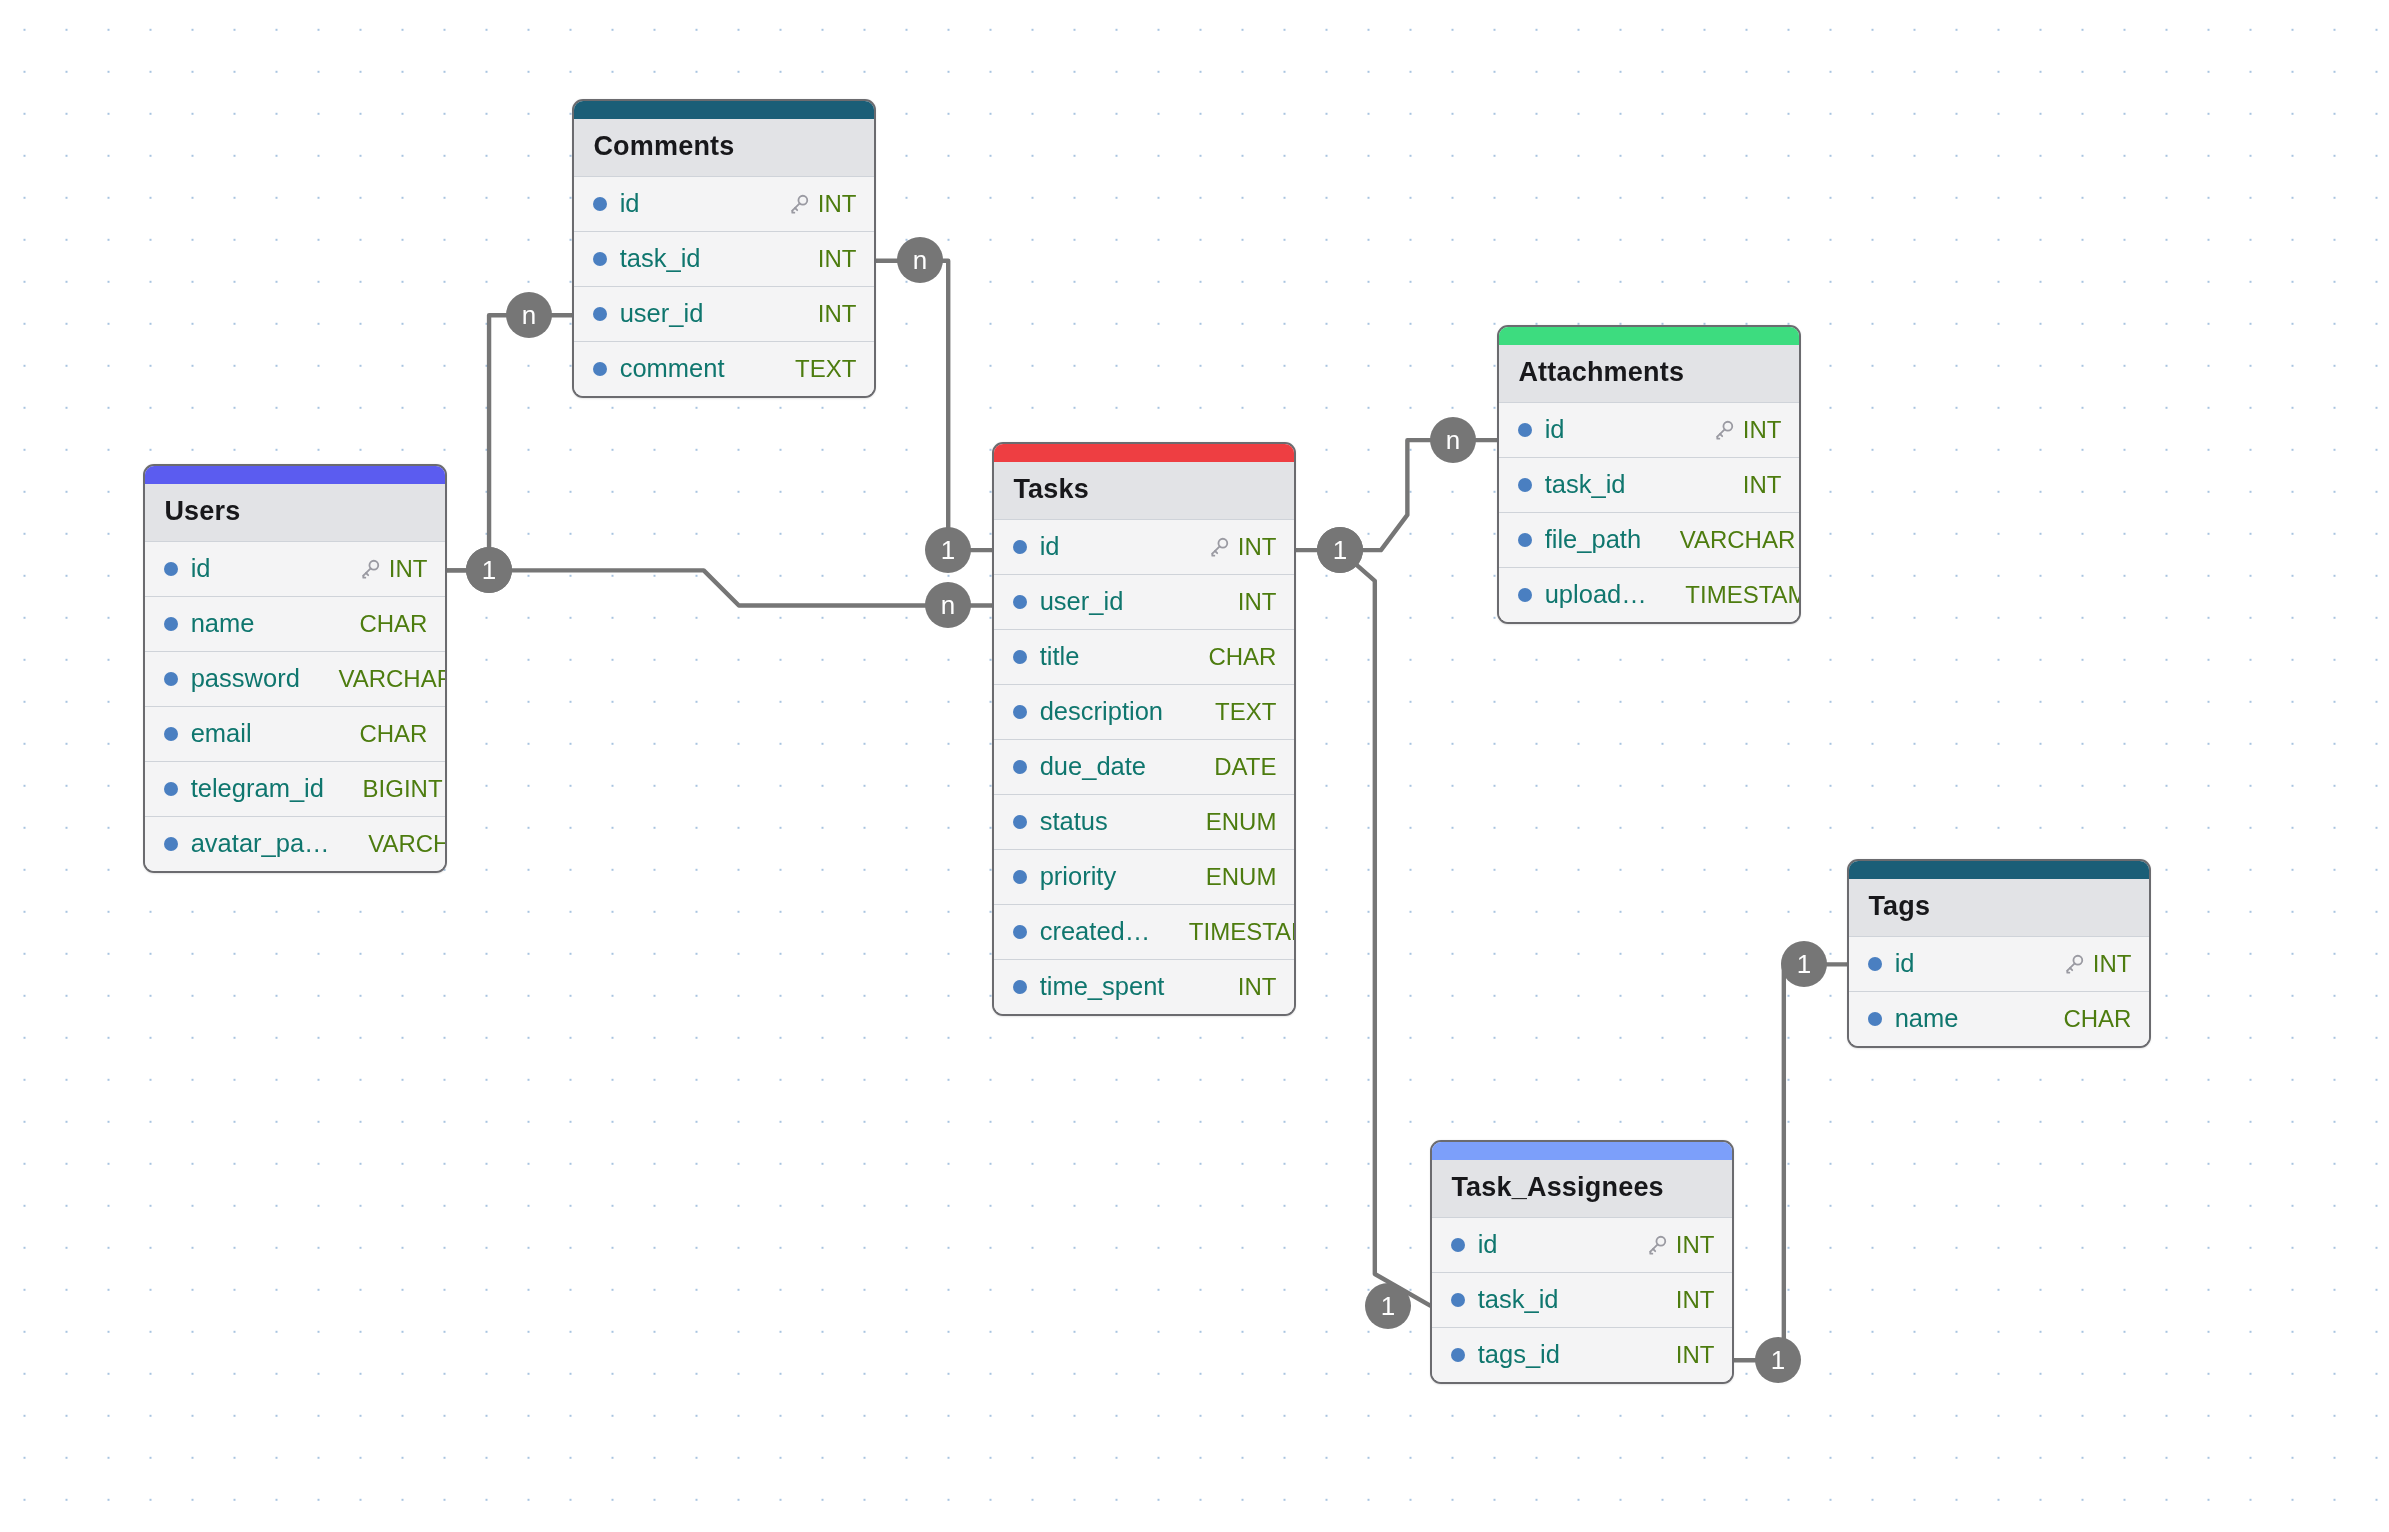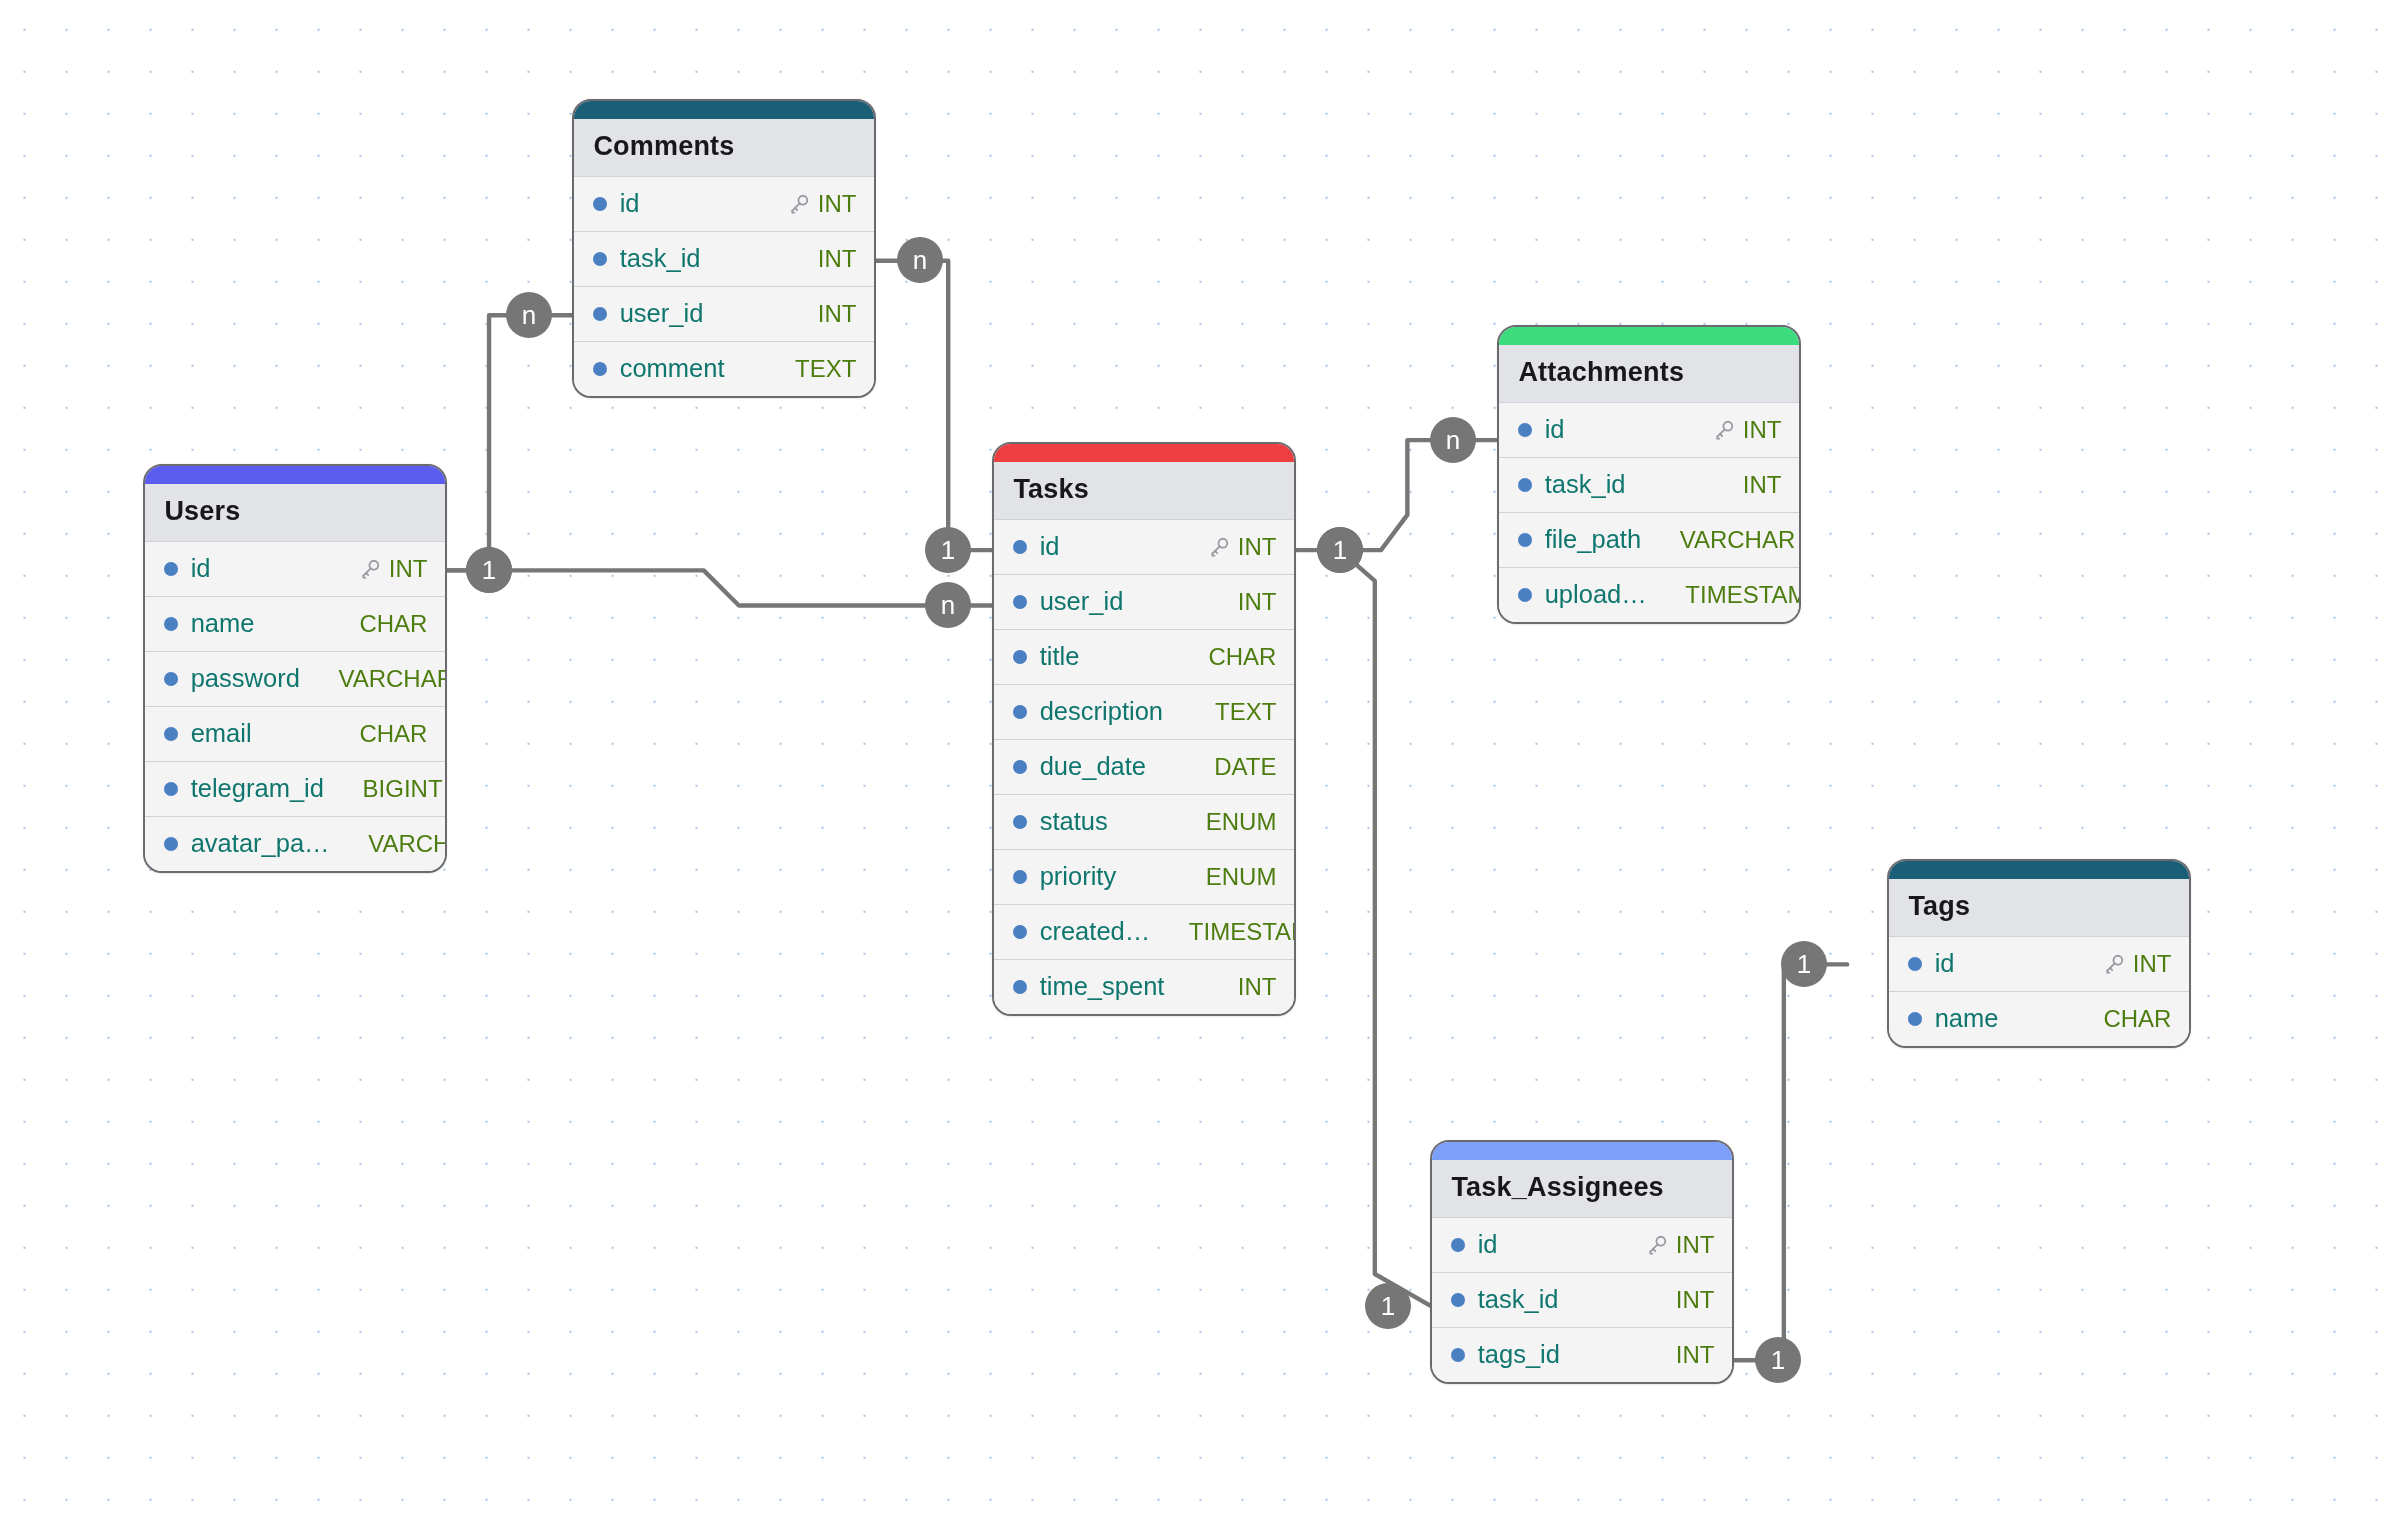--- a/index.html
+++ b/index.html
@@ -13,21 +13,21 @@
     background-position:3.5px 8.8px;
     position:relative;
   }
   #canvas { position:absolute; inset:0; }
   #wires { position:absolute; left:0; top:0; width:2389px; height:1533px; }
 
   .table-node{
     position:absolute;
     background:#f4f4f5;
     border:2.6px solid #6b6b6f;
-    border-radius:19px;
+    border-radius:11px;
     box-shadow:0 0.9px 1.8px rgba(0,0,0,.10);
     overflow:hidden;
   }
   .accent{ height:17.6px; width:100%; }
   .tname{
     background:#e2e3e6;
     font-size:27px;
     font-weight:bold;
     color:#18181b;
     padding:12.3px 19.4px 14px 19.4px;
@@ -310,21 +310,21 @@
         </div>
         <div class="field">
           <span class="dot"></span>
           <span class="fname">upload…</span>
           <span class="spacer"></span>
           <span class="ftype">
             <span>TIMESTAMP</span>
           </span>
         </div>
       </div>
-      <div class="table-node" style="left: 1847px; top: 859px; width: 304px; margin-left: 40px;">
+      <div class="table-node" style="left: 1847px; top: 859px; width: 304px;">
         <div class="accent" style="background: rgb(27, 94, 119);"></div>
         <div class="tname">Tags</div>
         <div class="field">
           <span class="dot"></span>
           <span class="fname">id</span>
           <span class="spacer"></span>
           <span class="ftype">
             <span class="keyicon">
               <svg viewBox="0 0 24 24" width="23" height="23" fill="none" stroke="#9a9aa2" stroke-width="1.9" stroke-linecap="round" stroke-linejoin="round">
                 <circle cx="15.5" cy="8.5" r="4.6"></circle>

